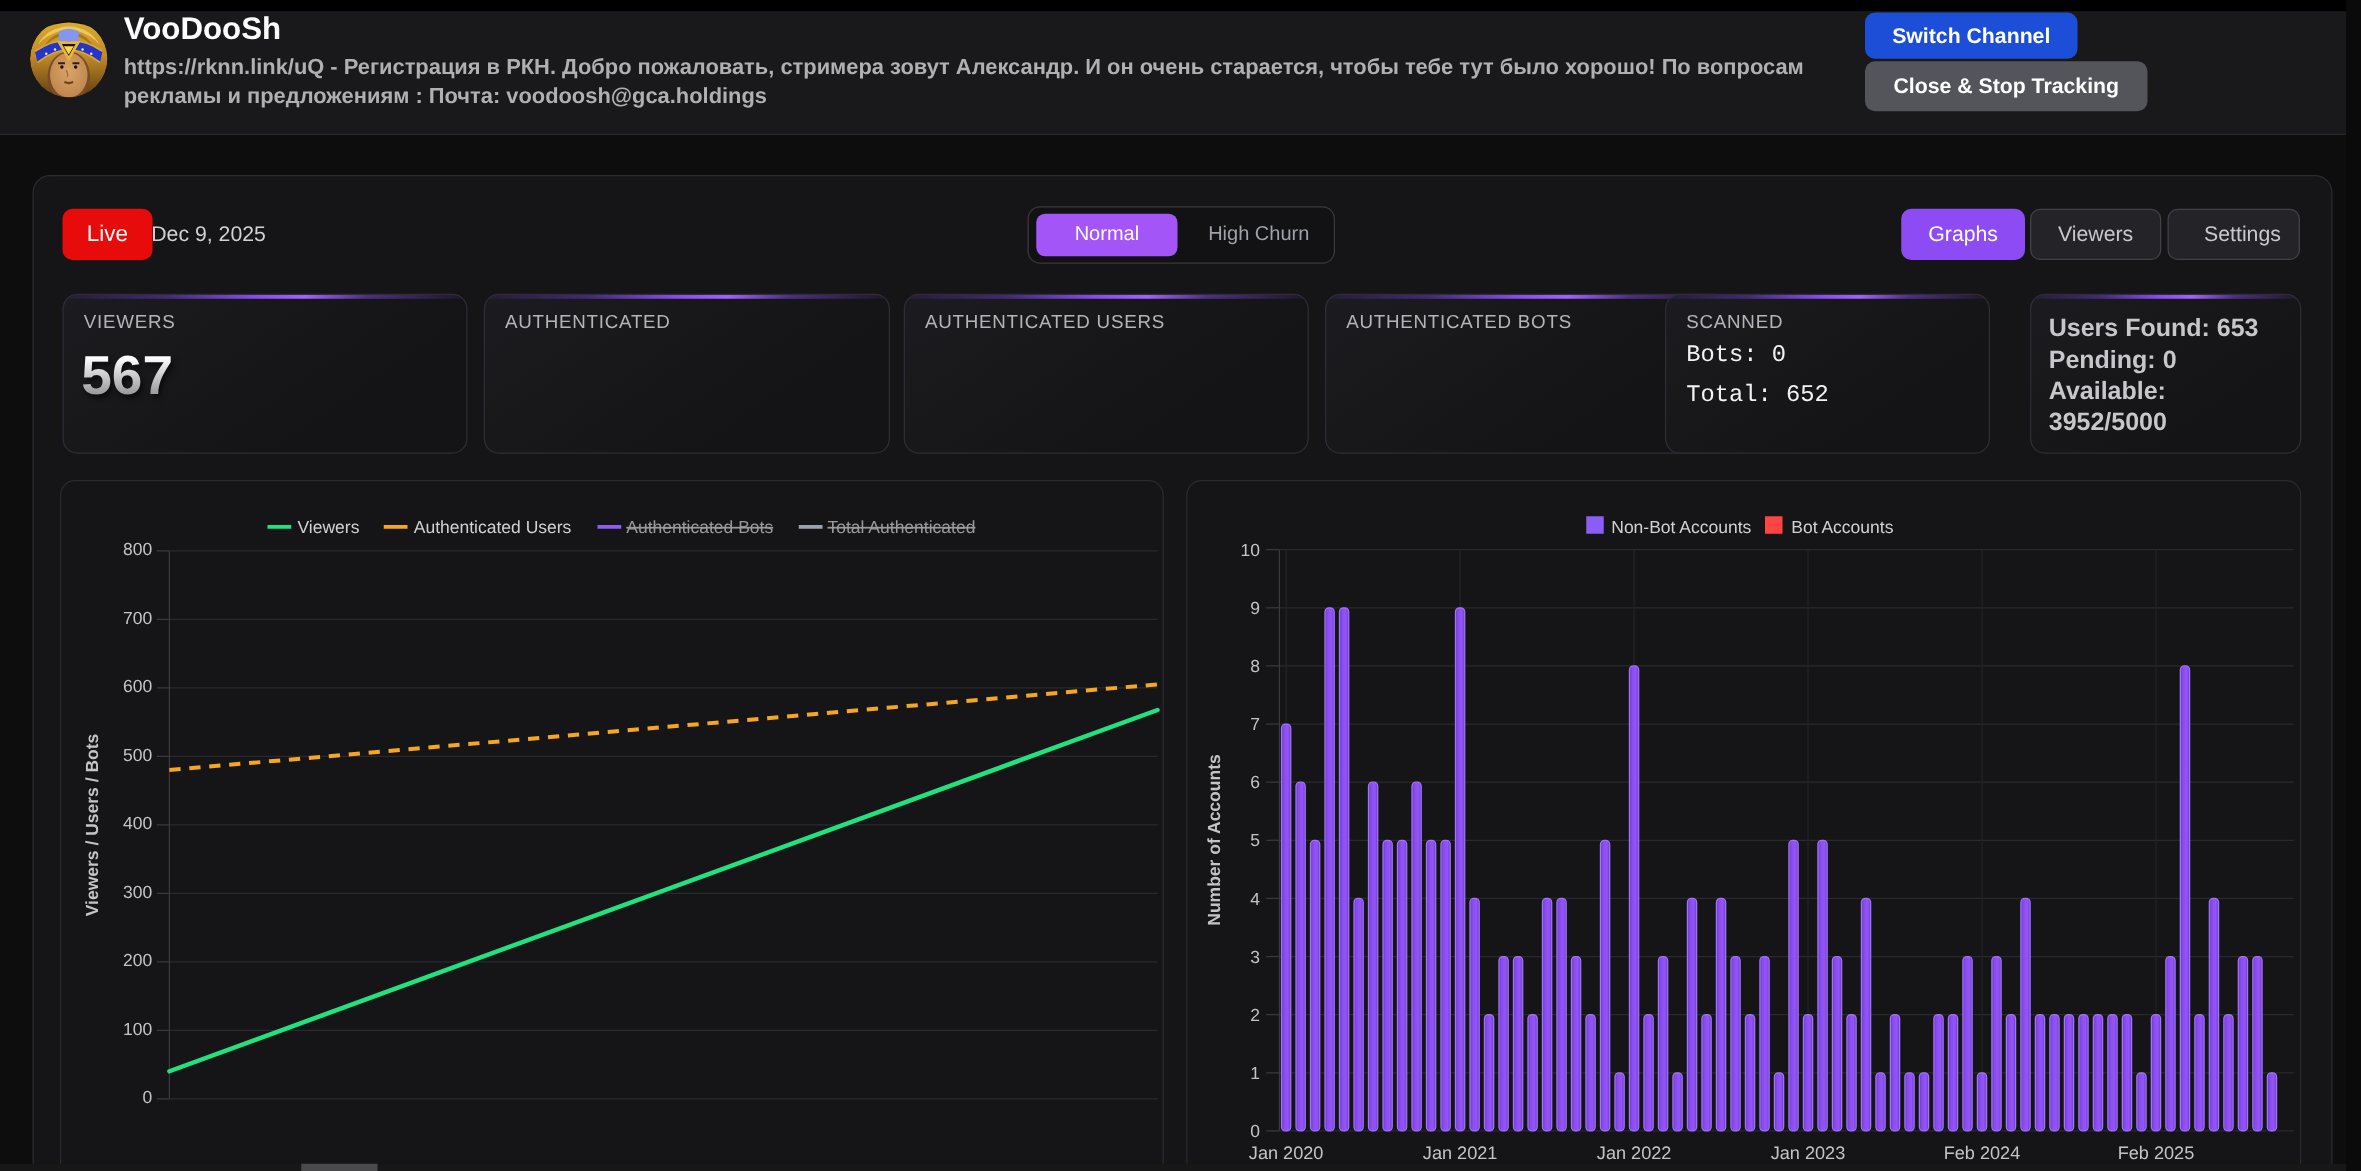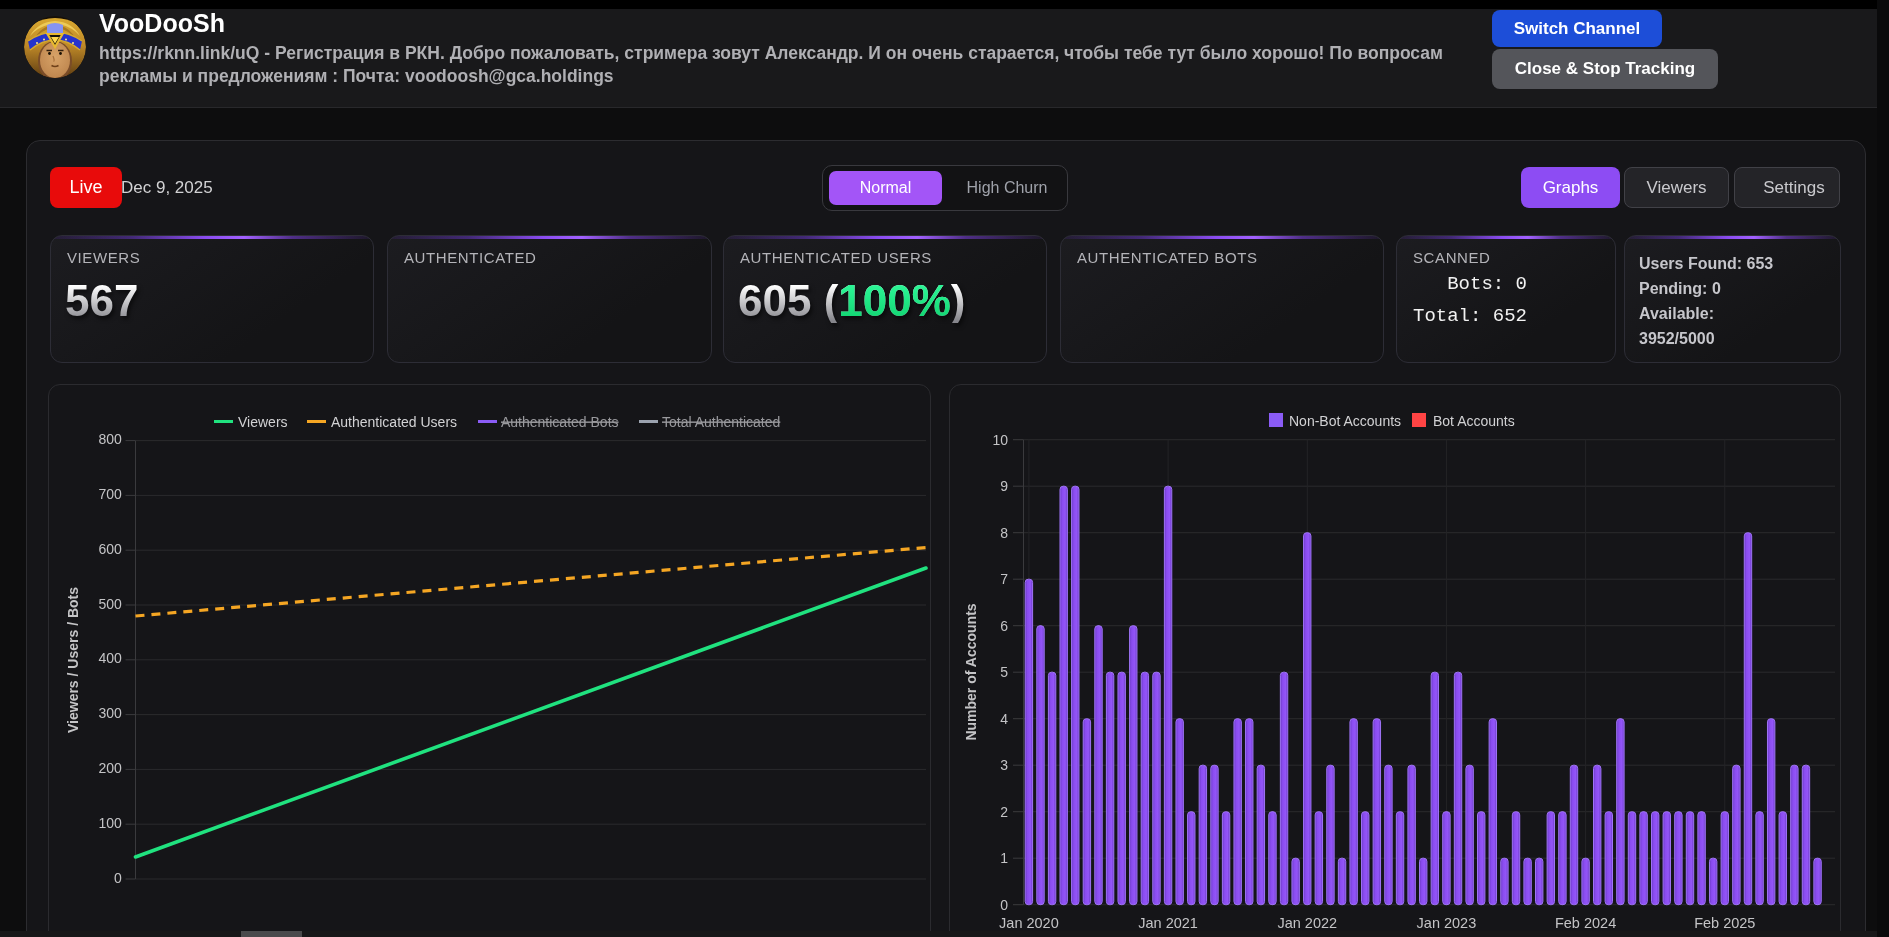--- a/index.html
+++ b/index.html
@@ -41,25 +41,25 @@
      background:linear-gradient(90deg, rgba(70,35,130,0.18) 0%, rgba(105,55,205,0.5) 25%, #8a4cf0 48%, #a261ff 60%, rgba(125,65,225,0.55) 75%, rgba(70,35,130,0.15) 100%); }
   .card .lbl { position:absolute; left:16px; top:13px; font-size:15px; color:#b4b4b9; letter-spacing:0.6px; }
   .card .num { position:absolute; left:14px; top:43px; font-size:44px; letter-spacing:0; line-height:44px; font-weight:bold;
      background:linear-gradient(180deg,#ffffff 15%,#86868c 95%); -webkit-background-clip:text; background-clip:text; color:transparent;
      filter:drop-shadow(2px 3px 2px rgba(0,0,0,0.55)); }
   .card .num .grn { background:linear-gradient(180deg,#2df898 15%,#0fd16e 95%); -webkit-background-clip:text; background-clip:text; color:transparent; }
   #card1 { left:50px;  width:324px; }
   #card2 { left:387px; width:325px;padding-left:37px; }
   #card3 { left:723px; width:324px; }
   #card4 { left:1060px; width:324px; }
-  #card5 { left:1396px; width:220px;text-align:right; }
+  #card5 { left:1332px; width:260px; }
   #card6 { left:1624px; width:217px; }
   #card5 .l1 { position:absolute; left:16px; top:13px; font-size:15px; color:#b4b4b9; letter-spacing:0.6px; }
   #card5 .l2 { position:absolute; left:16px; top:32px; font-size:19px; color:#f2f2f2; line-height:32px;font-family:Liberation Mono, monospace; }
-  #card6 .l1 { position:absolute; left:14px; top:15px; font-size:16px; font-weight:bold; color:#c6c6cb; line-height:25px; }
+  #card6 .l1 { position:absolute; left:14px; top:15px; font-size:20px; font-weight:bold; color:#c6c6cb; line-height:25px; }
 
   
   .chartpanel { top:384px; height:586px; background:#151518; border:1px solid #2b2b2f; border-radius:12px; }
   #lpanel { left:48px; width:883px; }
   #rpanel { left:949px; width:892px; }
 </style>
 </head>
 <body>
 <div id="topstrip" class="abs"></div>
 <div id="header" class="abs">
@@ -125,21 +125,20 @@
 
 <div id="card1" class="abs card">
     <div class="lbl">VIEWERS</div>
     <div class="num">567</div>
   </div>
 <div id="card2" class="abs card">
     <div class="lbl">AUTHENTICATED</div>
   </div>
 <div id="card3" class="abs card">
     <div class="lbl">AUTHENTICATED USERS</div>
-    <div class="num">605 (<span class="grn">100%</span>)</div>
   </div>
 <div id="card4" class="abs card">
     <div class="lbl">AUTHENTICATED BOTS</div>
   </div>
 <div id="card5" class="abs card">
     <div class="l1">SCANNED</div>
     <div class="l2">Bots: 0<br>Total: 652</div>
   </div>
 <div id="card6" class="abs card">
     <div class="l1">Users Found: 653<br>Pending: 0<br>Available:<br>3952/5000</div>

